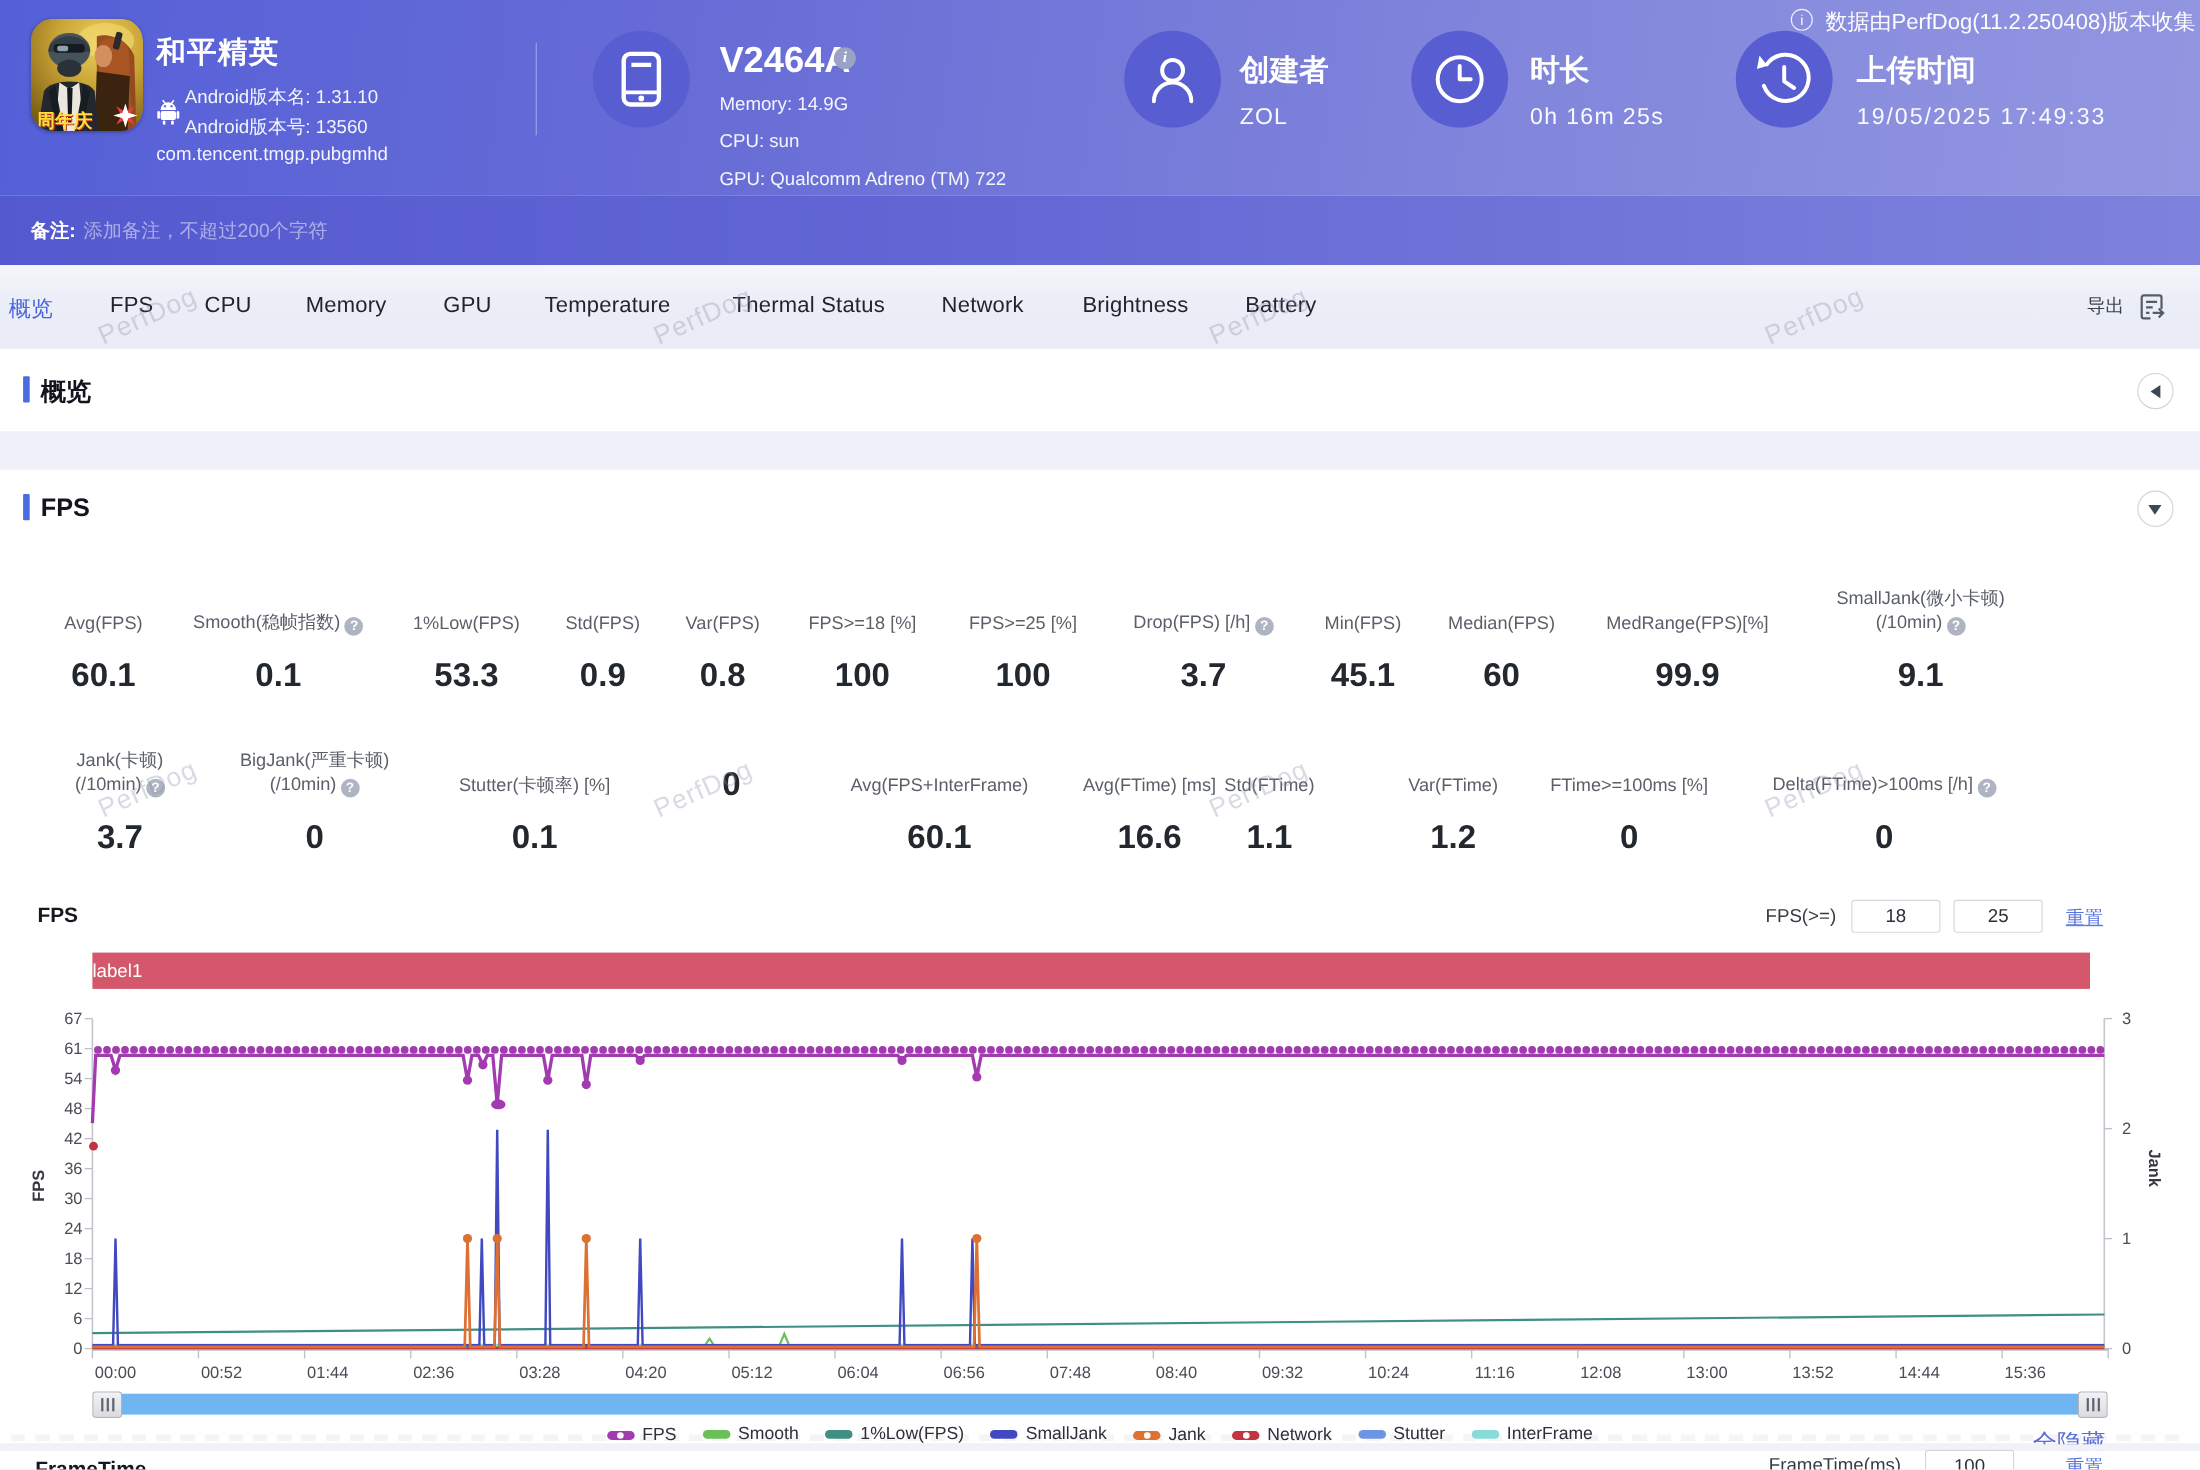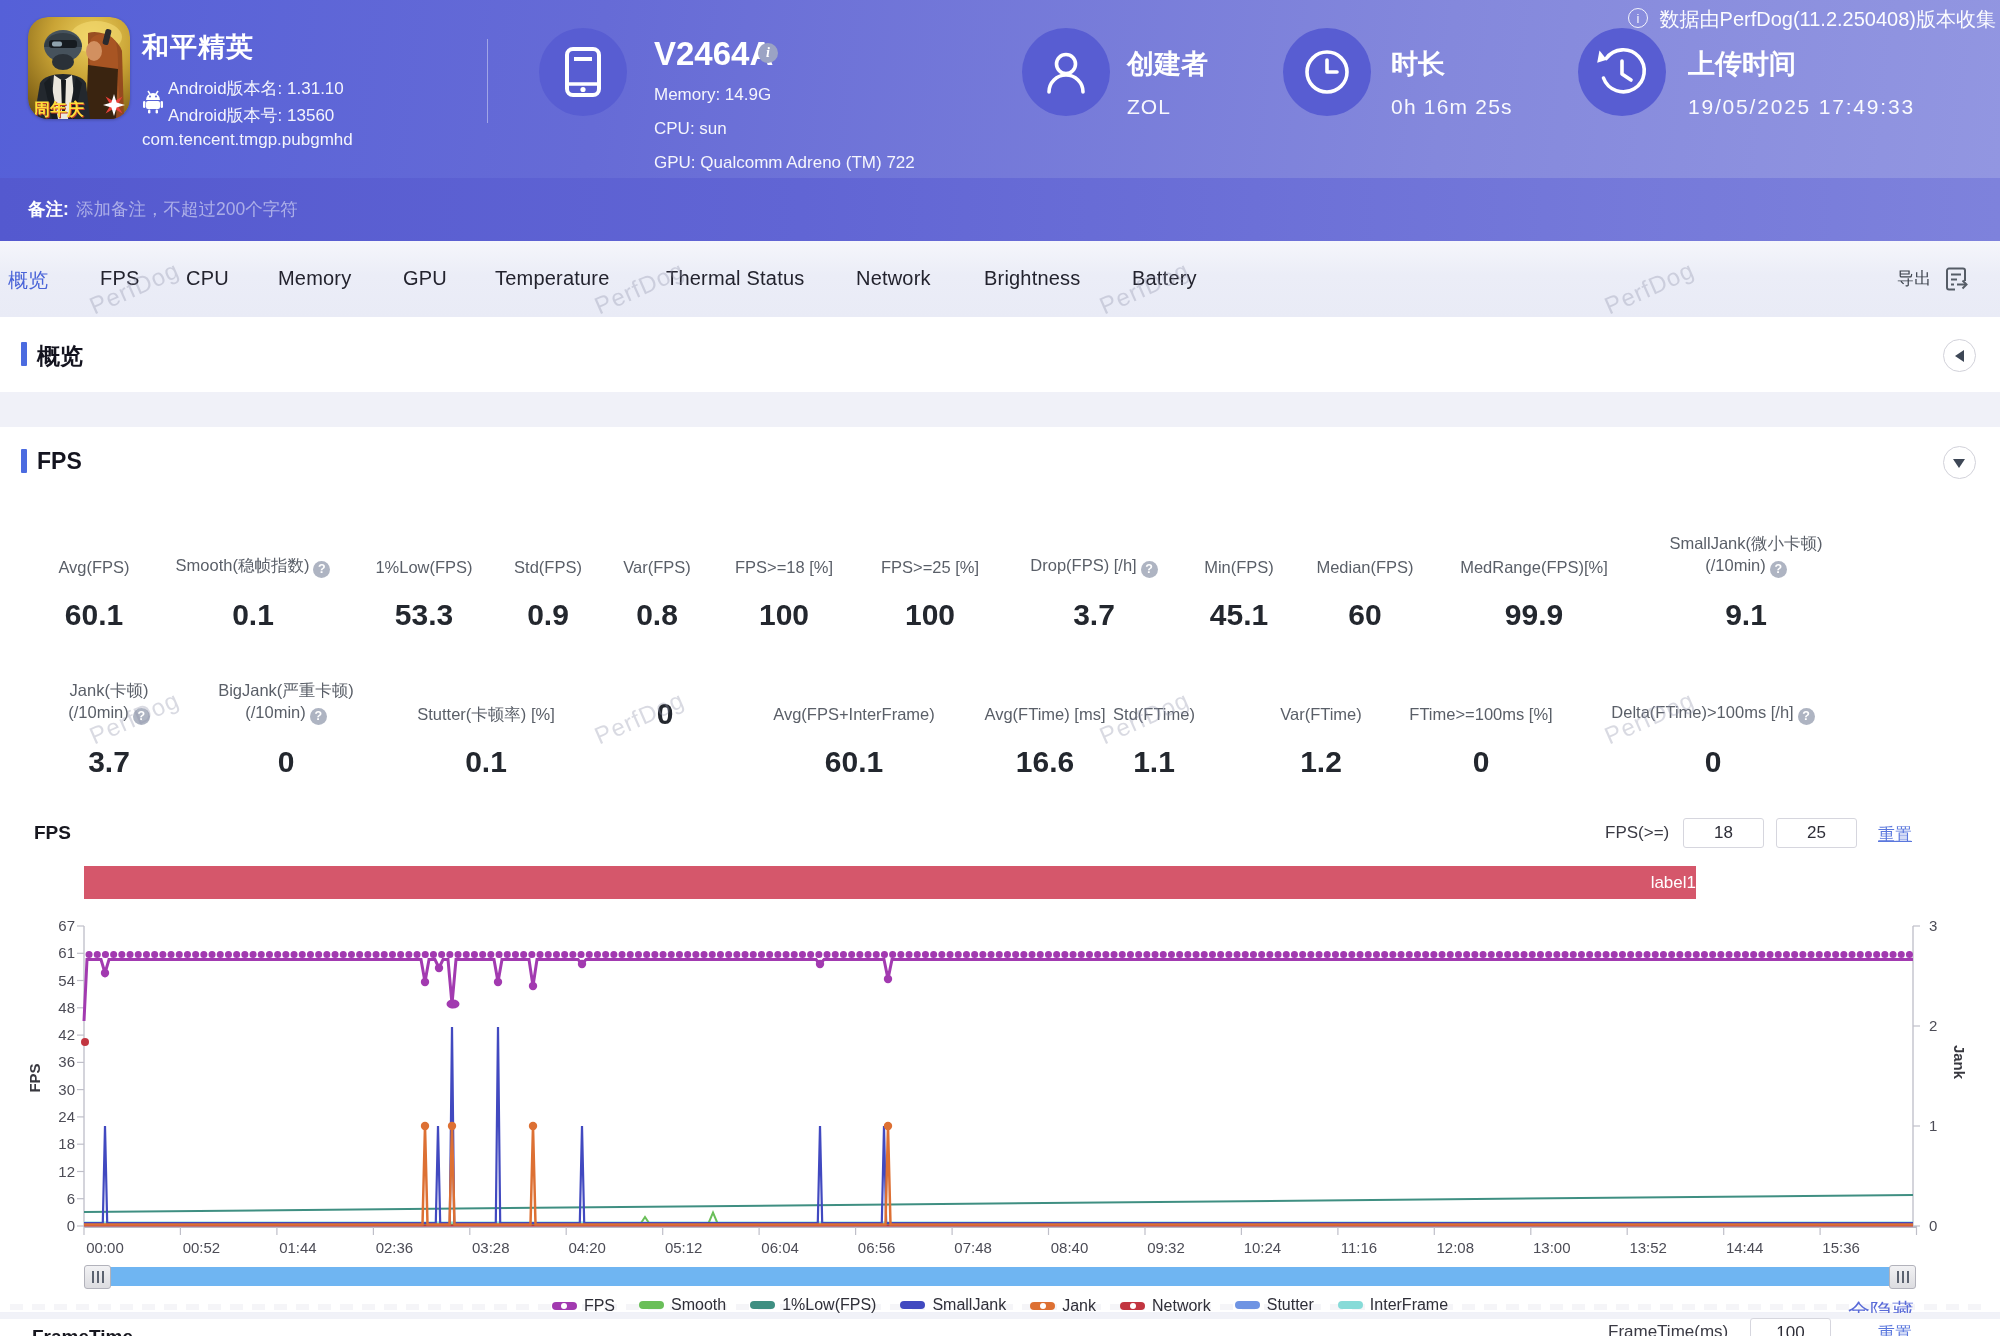--- a/index.html
+++ b/index.html
@@ -300,21 +300,21 @@
 <div class="wm" style="left:592px;top:704px">PerfDog</div>
 <div class="wm" style="left:1097px;top:704px">PerfDog</div>
 <div class="wm" style="left:1602px;top:704px">PerfDog</div>
 
 <div class="abs" style="left:34px;top:822px;font-size:19px;font-weight:bold;color:#17171f">FPS</div>
 <div class="abs" style="left:1605px;top:823px;font-size:17px;color:#3a3a44">FPS(&gt;=)</div>
 <div class="inpbox" style="left:1683px;top:818px">18</div>
 <div class="inpbox" style="left:1776px;top:818px">25</div>
 <div class="abs" style="left:1878px;top:823px;font-size:17px;color:#5a77dd;text-decoration:underline">重置</div>
 
-<div class="abs" style="left:84px;top:866px;width:1612px;height:33px;background:#d5576b;color:#fff;font-size:17px;text-align:right;line-height:33px">label1</div>
+<div class="abs" style="left:84px;top:866px;width:1816px;height:33px;background:#d5576b;color:#fff;font-size:17px;text-align:left;line-height:33px">label1</div>
 
 <svg width="2000" height="360" viewBox="0 906 2000 360" style="position:absolute;left:0;top:906px">
 <style>
  .ax{font:15px "Liberation Sans",sans-serif;fill:#4c4c56}
  .tick{stroke:#bfbfc9;stroke-width:1.2}
 </style>
 <rect x="0" y="906" width="2000" height="360" fill="#fff"></rect>
 <line x1="84" y1="926" x2="84" y2="1227" stroke="#c6c6cf" stroke-width="1.5"></line>
 <line x1="1913" y1="926" x2="1913" y2="1227" stroke="#c6c6cf" stroke-width="1.5"></line>
 <line x1="84" y1="1227" x2="1917" y2="1227" stroke="#b9b9c2" stroke-width="2"></line>

